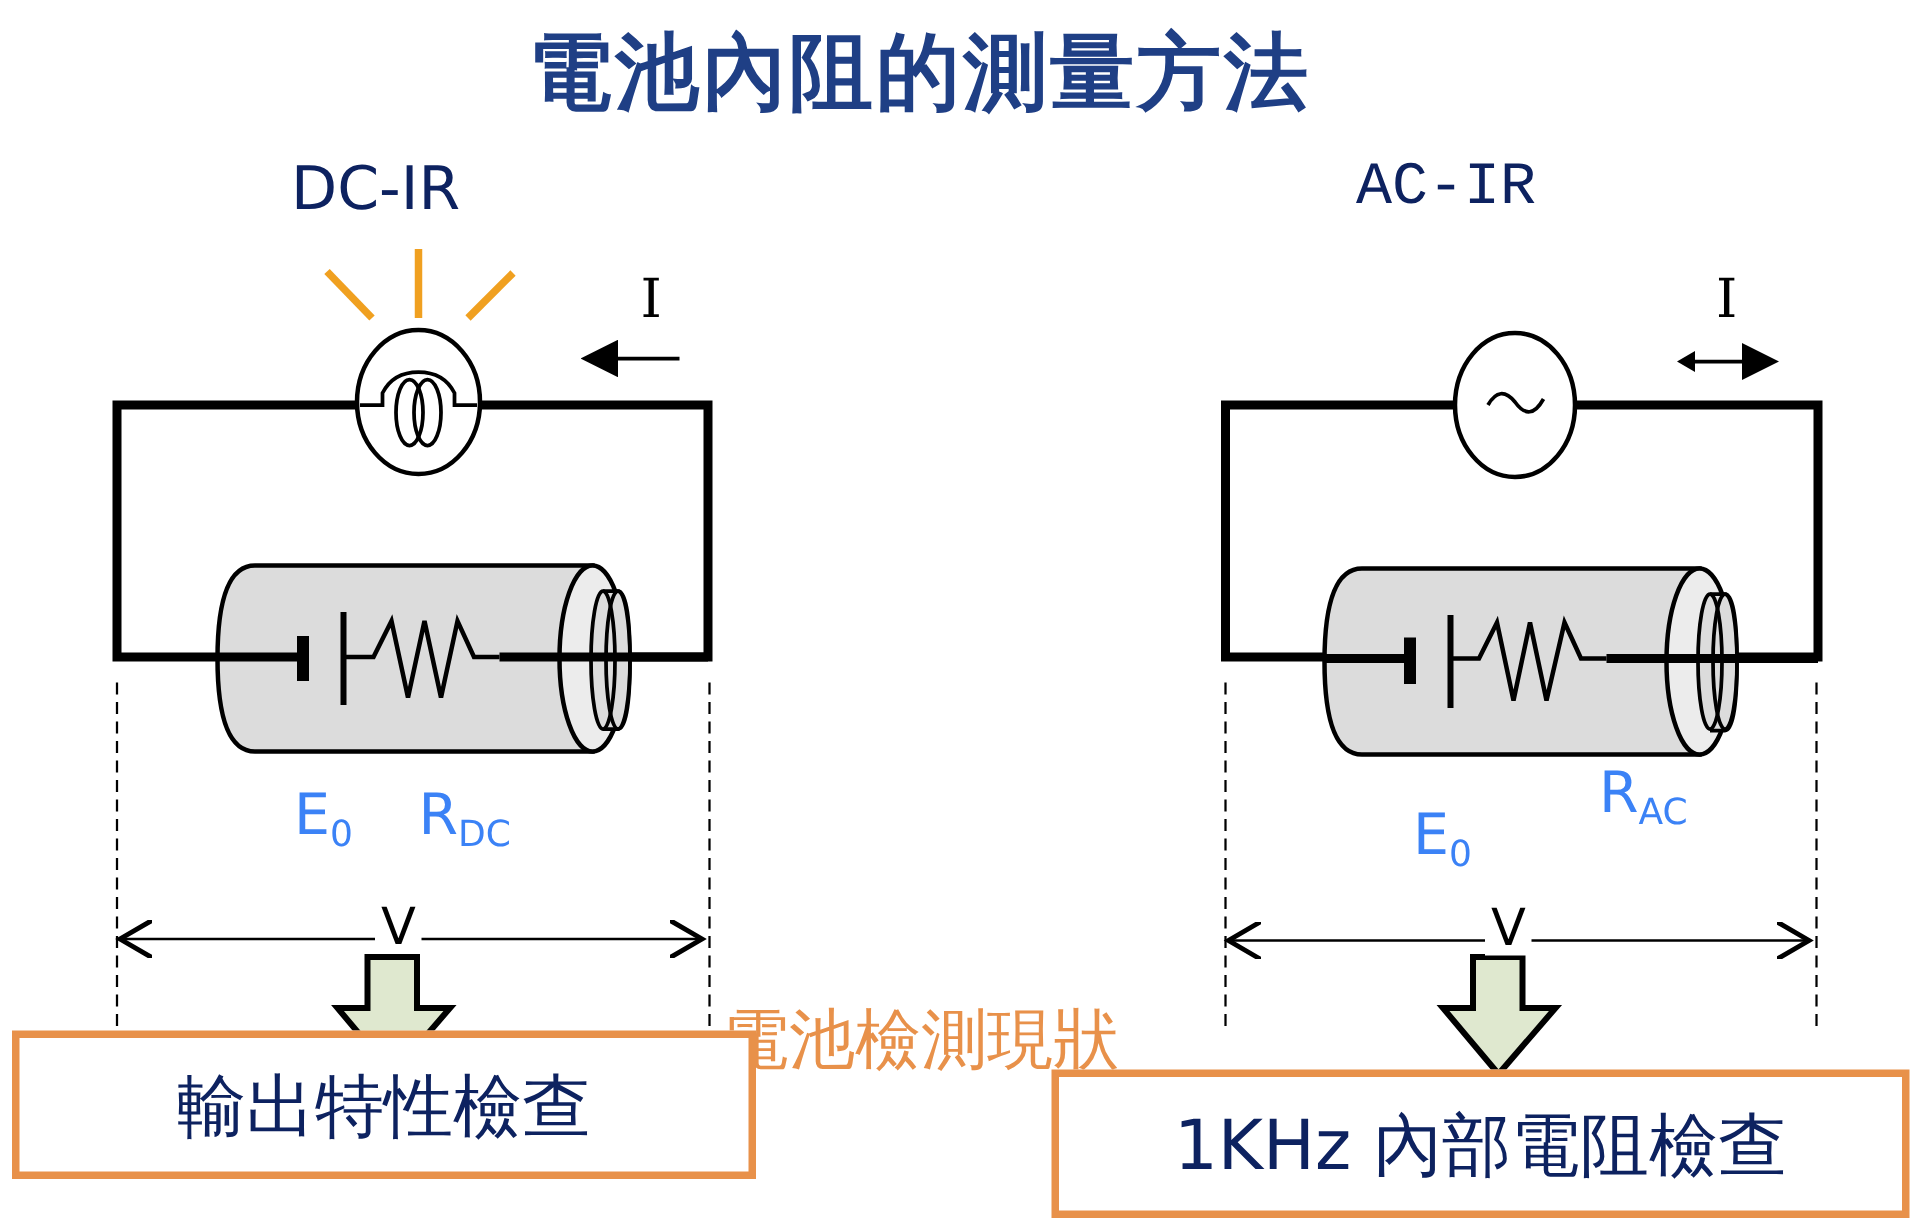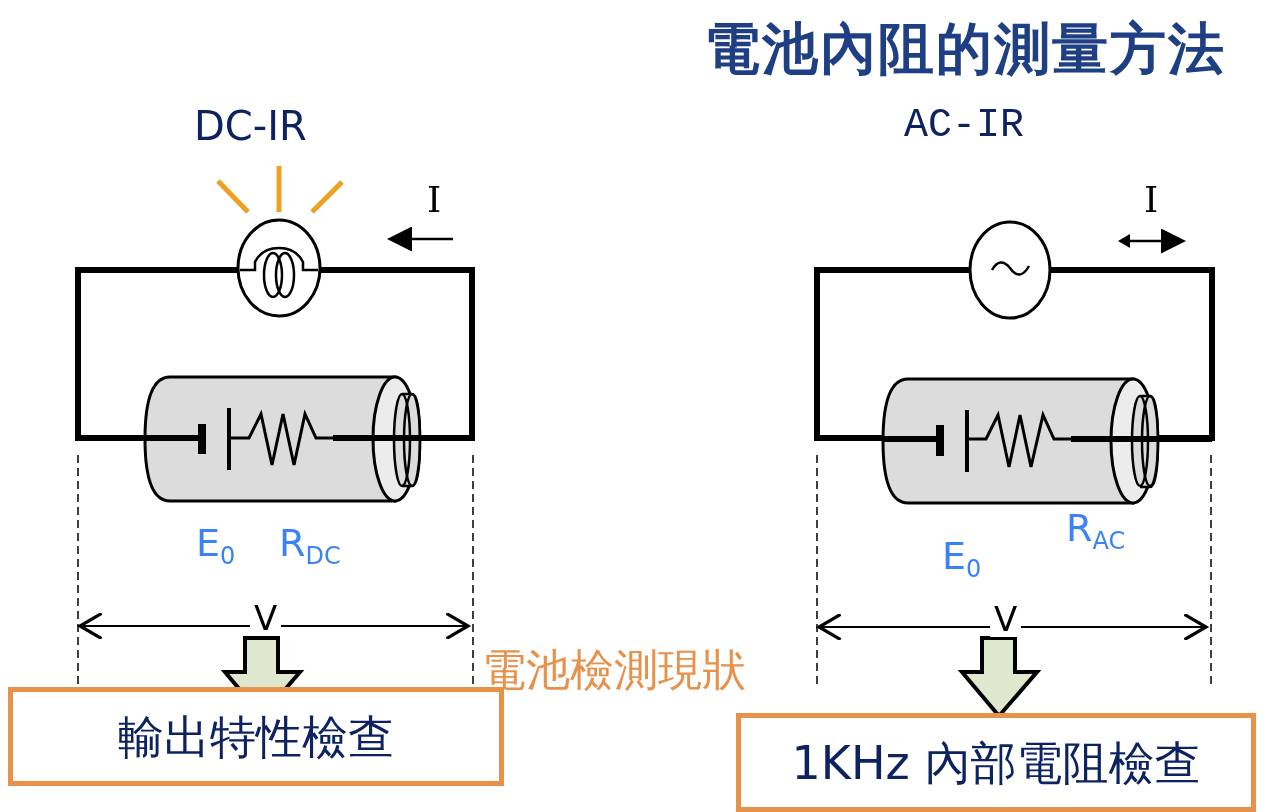--- a/index.html
+++ b/index.html
@@ -1,24 +1,24 @@
 <!DOCTYPE html>
 <html><head>
 <meta charset="utf-8">
 <style>
   html, body { margin: 0; padding: 0; background: #ffffff; }
   body { width: 1278px; height: 812px; position: relative; overflow: hidden; font-family: "DejaVu Sans", sans-serif; }
   .abs { position: absolute; }
-  .title { left: 0; width: 1226px; top: 14px; text-align: right; font-size: 56px; font-weight: bold; color: #1f3f85; letter-spacing: 2px; line-height: 70px; }
+  .title { left: 0; width: 1226px; top: 14px; text-align: center; font-size: 56px; font-weight: bold; color: #1f3f85; letter-spacing: 2px; line-height: 70px; }
   .method { font-size: 40px; color: #0d2260; line-height: 60px; }
   .cur-label { font-family: "DejaVu Serif", serif; font-size: 36px; color: #000; line-height: 40px; }
   .sym { font-size: 38px; color: #3b82f6; line-height: 44px; }
   .sym sub { font-size: 24px; vertical-align: -8px; }
   .volt { font-size: 34px; color: #000; line-height: 36px; background: #fff; padding: 0 4px; }
-  .status { font-size: 44px; color: #e8914a; line-height: 50px; }
+  .status { font-size: 44px; color: #e8914a; line-height: 50px; margin-top: 24px; }
   .result-box { border: 5px solid #e8914a; background: #fff; box-sizing: border-box; display: flex; align-items: center; justify-content: center; }
   .result-text { font-size: 46px; color: #0d2260; line-height: 52px; }
   svg { position: absolute; left: 0; top: 0; }
 </style>
 </head>
 <body>
 
 <svg width="1278" height="812" viewBox="0 0 1278 812">
   <defs>
     <marker id="arrowHead" markerWidth="10" markerHeight="10" refX="8" refY="5" orient="auto">
@@ -119,15 +119,15 @@
 <div class="abs result-box" style="left:8px; top:687px; width:496px; height:99px;">
   <span class="result-text">輸出特性檢查</span>
 </div>
 
 <div class="abs method" style="left:904px; top:96px;font-family:Liberation Mono, monospace;">AC-IR</div>
 <div class="abs cur-label" style="left:1144px; top:180px;">I</div>
 <div class="abs sym" style="left:942px; top:534px;"><span>E</span><sub>0</sub></div>
 <div class="abs sym" style="left:1066px; top:506px;"><span>R</span><sub>AC</sub></div>
 <div class="abs volt" style="left:990px; top:601px;">V</div>
 
-<div class="abs result-box" style="left:736px; top:713px; width:520px; height:99px;">
+<div class="abs result-box" style="left:701px; top:713px; width:572px; height:99px;">
   <span class="result-text">1KHz 內部電阻檢查</span>
 </div>
 
 </body></html>

